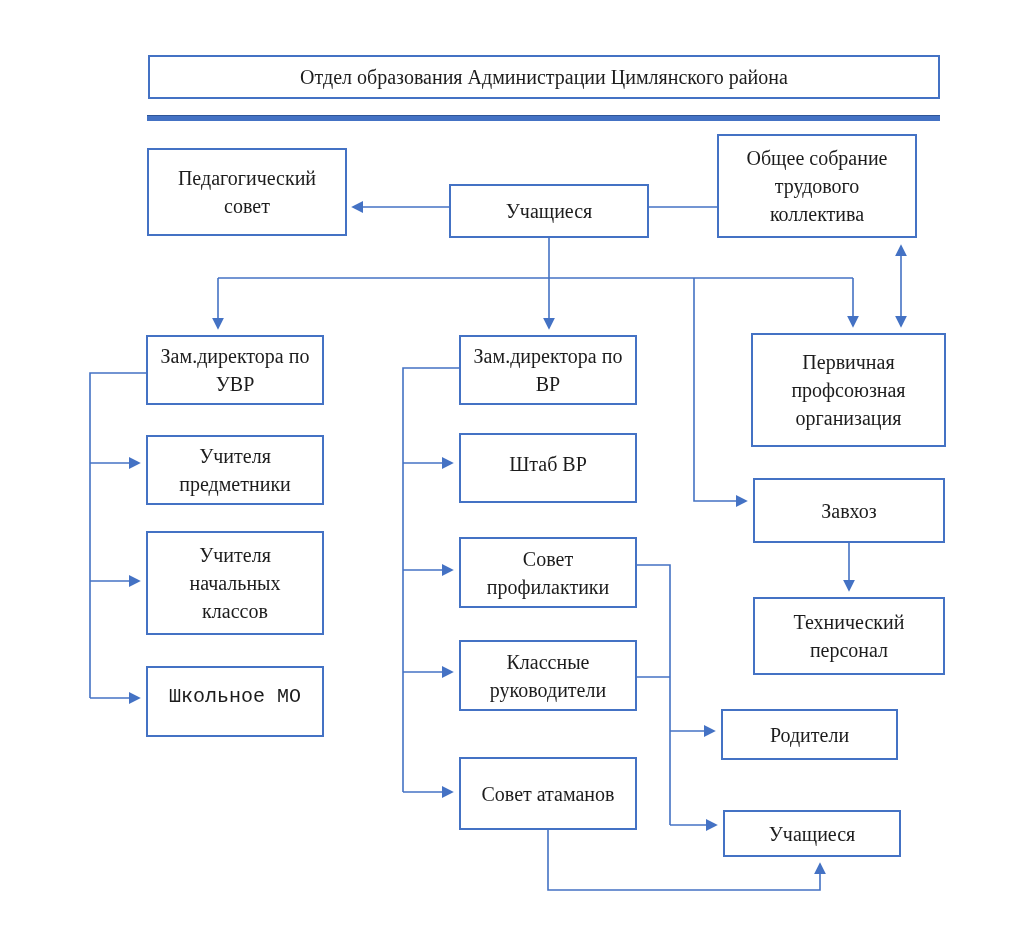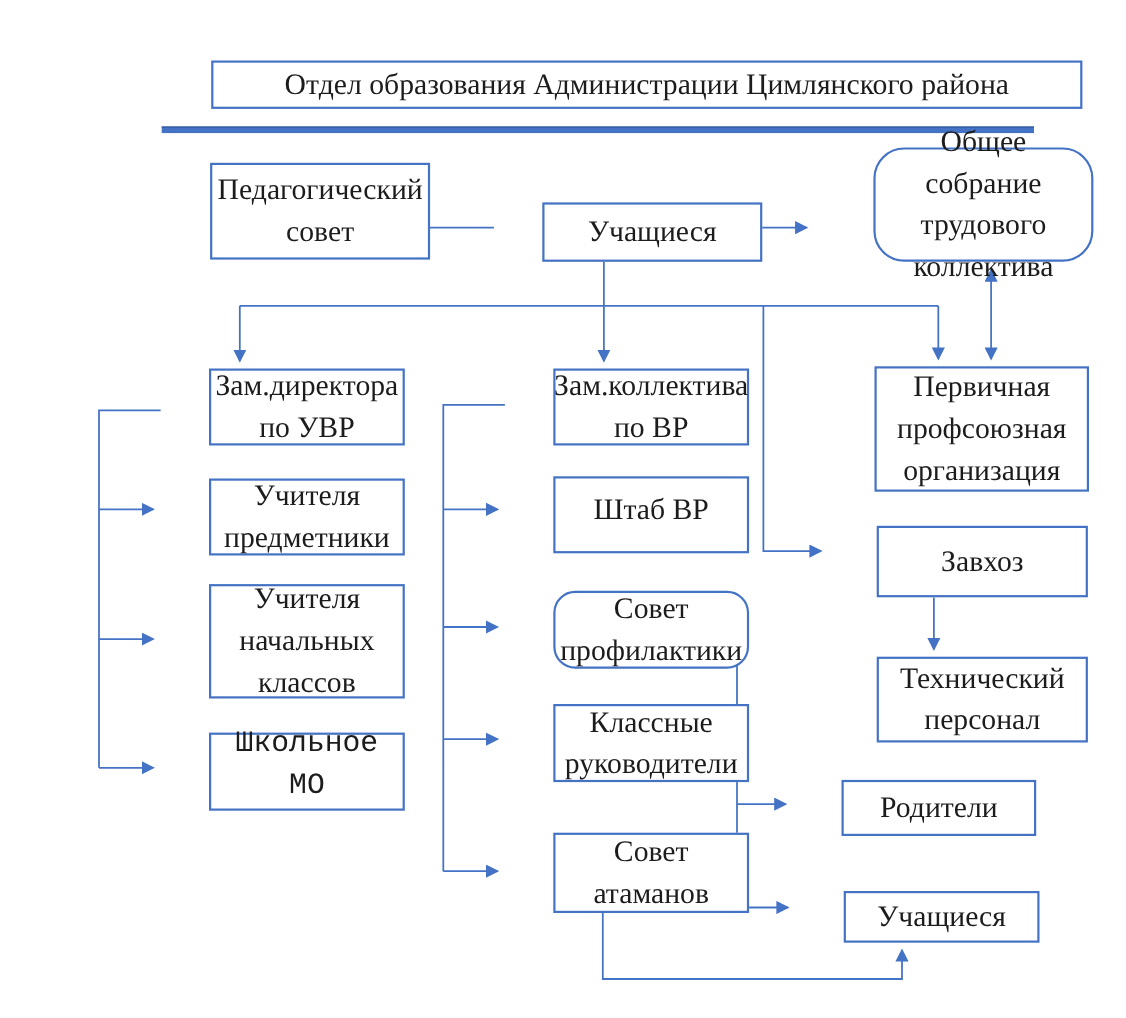--- a/index.html
+++ b/index.html
@@ -4,38 +4,38 @@
 <style>
   html,body{margin:0;padding:0;background:#ffffff;}
   #canvas{
     position:relative;width:1024px;height:925px;background:#ffffff;overflow:hidden;
     font-family:"Liberation Serif","DejaVu Serif",serif;color:#1c1c1c;
   }
   #connectors{position:absolute;left:0;top:0;width:1024px;height:925px;}
   .node{
     position:absolute;box-sizing:border-box;border:2px solid #4472C4;background:#ffffff;
     display:flex;align-items:center;justify-content:center;text-align:center;
-    font-size:27px;line-height:1.4;padding:2px 8px;margin-left:44px;
+    font-size:20px;line-height:1.4;padding:2px 8px;
   }
   .rule{
     position:absolute;left:147px;top:115px;width:793px;height:5px;
     background:#4472C4;border-top:1px solid #2F5597;
   }
   
   #n-department            {left:148px;top:55px; width:792px;height:44px;}
   #n-ped-sovet             {left:147px;top:148px;width:200px;height:88px;}
   #n-director              {left:449px;top:184px;width:200px;height:54px;}
-  #n-obshchee-sobranie     {left:750px;top:134px;width:200px;height:104px;border-radius:28px;}
+  #n-obshchee-sobranie     {left:717px;top:134px;width:200px;height:104px;}
   #n-zam-uvr               {left:146px;top:335px;width:178px;height:70px;}
   #n-uchitelya-predmetniki {left:146px;top:435px;width:178px;height:70px;}
   #n-uchitelya-nachalnykh  {left:146px;top:531px;width:178px;height:104px;}
   #n-shkolnoe-mo           {left:146px;top:666px;width:178px;height:71px;padding-bottom:12px;font-family:Liberation Mono, monospace;}
   #n-zam-vr                {left:459px;top:335px;width:178px;height:70px;}
   #n-shtab-vr              {left:459px;top:433px;width:178px;height:70px;padding-bottom:10px;}
-  #n-sovet-profilaktiki    {left:459px;top:537px;width:178px;height:71px;border-radius:20px;}
+  #n-sovet-profilaktiki    {left:459px;top:537px;width:178px;height:71px;}
   #n-klassnye-rukovoditeli {left:459px;top:640px;width:178px;height:71px;}
   #n-sovet-atamanov        {left:459px;top:757px;width:178px;height:73px;}
   #n-pervichnaya           {left:751px;top:333px;width:195px;height:114px;}
   #n-zavkhoz               {left:753px;top:478px;width:192px;height:65px;}
   #n-tekh-personal         {left:753px;top:597px;width:192px;height:78px;}
   #n-roditeli              {left:721px;top:709px;width:177px;height:51px;}
   #n-uchashchiesya         {left:723px;top:810px;width:178px;height:47px;}
 </style>
 </head>
 <body>
@@ -96,21 +96,21 @@
   <div class="node" id="n-obshchee-sobranie">Общее собрание трудового коллектива</div>
 
   <div class="node" id="n-zam-uvr">Зам.директора по УВР</div>
 
   <div class="node" id="n-uchitelya-predmetniki">Учителя предметники</div>
 
   <div class="node" id="n-uchitelya-nachalnykh">Учителя начальных классов</div>
 
   <div class="node" id="n-shkolnoe-mo">Школьное МО</div>
 
-  <div class="node" id="n-zam-vr">Зам.коллектива по ВР</div>
+  <div class="node" id="n-zam-vr">Зам.директора по ВР</div>
 
   <div class="node" id="n-shtab-vr">Штаб ВР</div>
 
   <div class="node" id="n-sovet-profilaktiki">Совет профилактики</div>
 
   <div class="node" id="n-klassnye-rukovoditeli">Классные руководители</div>
 
   <div class="node" id="n-sovet-atamanov">Совет атаманов</div>
 
   <div class="node" id="n-pervichnaya">Первичная профсоюзная организация</div>

